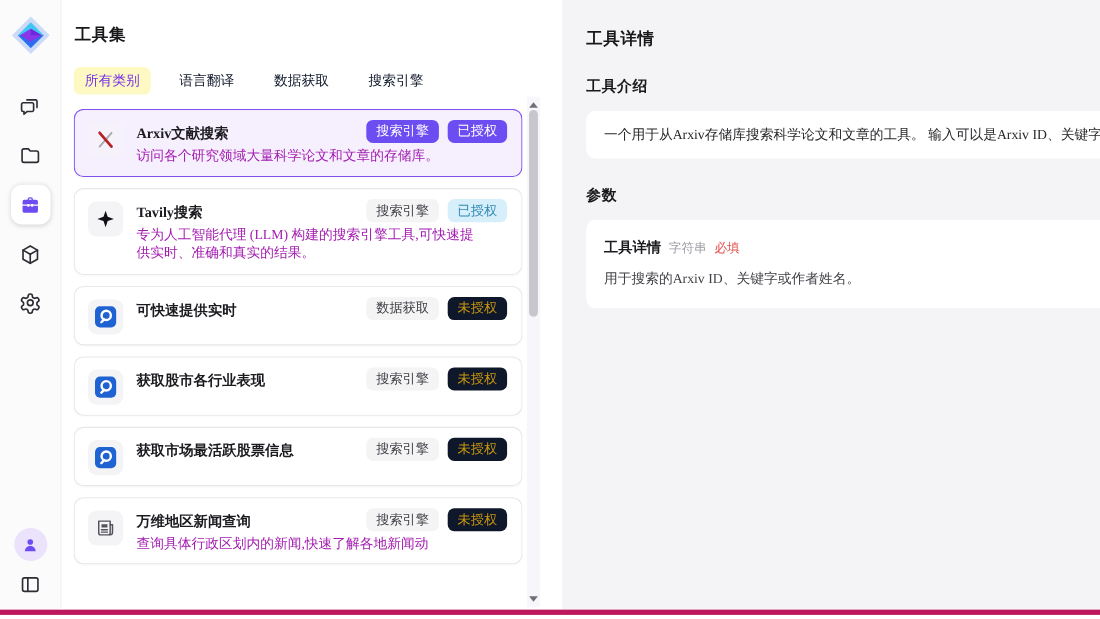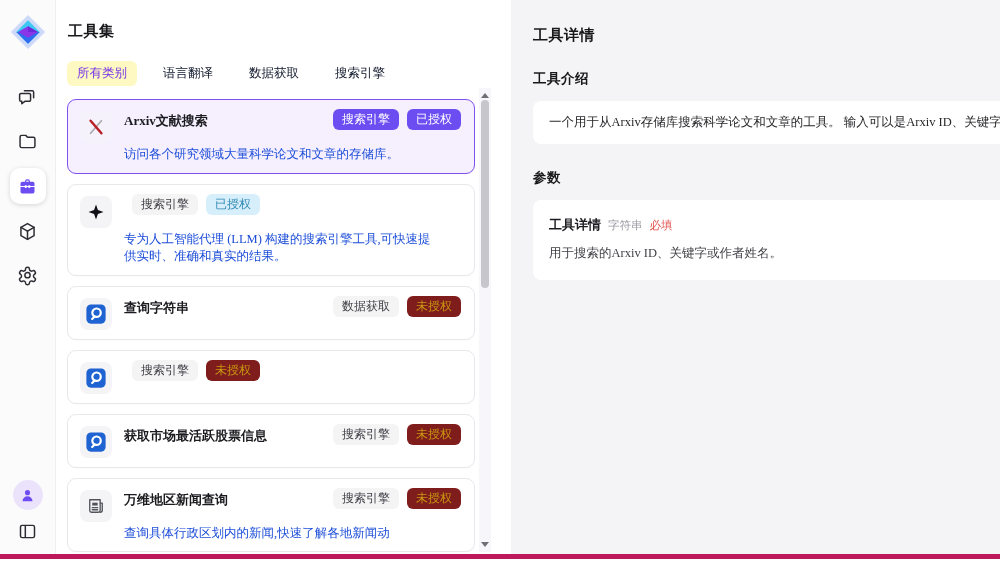--- a/index.html
+++ b/index.html
@@ -43,22 +43,22 @@
                align-items:center; justify-content:center; flex:none; margin-top:2px; }
   .card.selected .card-icon { background:#f6f2fc; }
   .card-body { flex:1; min-width:0; }
   .card-top { display:flex; align-items:center; }
   .card-title { font-size:13px; line-height:16px; font-weight:700; flex:1; padding-top:3px; color:#1b1b20; }
   .card-badges { display:flex; gap:8px; flex:none; margin-left:8px; }
   .badge { font-size:12px; padding:3px 9px; border-radius:6px; line-height:1.25; white-space:nowrap; }
   .badge.solid { background:#6c4df2; color:#ffffff; }
   .badge.gray  { background:#f4f4f5; color:#3f3f46; }
   .badge.cyan  { background:#d7eefb; color:#318bb4; }
-  .badge.amber { background:#7f1d1d; color:#c8960f; }
-  .card-desc { font-size:12.5px; color:#1d4ed8; line-height:17.5px; margin-top:16px; padding-right:26px; }
+  .badge.amber { background:#0f172a; color:#c8960f; }
+  .card-desc { font-size:12.5px; color:#a21caf; line-height:17.5px; margin-top:3px; padding-right:26px; }
 
   
   .scrollbar { position:absolute; top:88px; right:20px; width:12px; height:464px; background:#f7f6fa; }
   .sb-arrow { position:absolute; left:2px; width:0; height:0; border-left:4px solid transparent;
               border-right:4px solid transparent; }
   .sb-arrow.up { top:5px; border-bottom:5px solid #6f6f78; }
   .sb-arrow.down { bottom:5px; border-top:5px solid #6f6f78; }
   .sb-thumb { position:absolute; top:12px; left:2px; width:8px; height:188px; background:#c6c6cc; border-radius:4px; }
 
   
@@ -176,56 +176,58 @@
           </div>
         </div>
         <div class="card">
           <div class="card-icon">
             <svg viewBox="0 0 24 24" width="20" height="20" fill="#101016">
               <path d="M12 3l2.3 6.7L21 12l-6.7 2.3L12 21l-2.3-6.7L3 12l6.7-2.3z"></path>
             </svg>
           </div>
           <div class="card-body">
             <div class="card-top">
+              <div class="card-title">Tavily搜索</div>
               <div class="card-badges">
                 <span class="badge gray">搜索引擎</span>
                 <span class="badge cyan">已授权</span>
               </div>
             </div>
             <div class="card-desc">专为人工智能代理 (LLM) 构建的搜索引擎工具,可快速提供实时、准确和真实的结果。</div>
           </div>
         </div>
         <div class="card">
           <div class="card-icon">
             <svg viewBox="0 0 24 24" width="22" height="22">
               <rect x="1.5" y="1.5" width="21" height="21" rx="5" fill="#1f63d2"></rect>
               <circle cx="12.6" cy="10.6" r="4.6" fill="none" stroke="#fff" stroke-width="2.4"></circle>
               <path d="M10.6 14.6 7.8 17.4" stroke="#fff" stroke-width="2.4" stroke-linecap="round"></path>
             </svg>
           </div>
           <div class="card-body">
             <div class="card-top">
-              <div class="card-title">查询字符串</div>
+              <div class="card-title">可快速提供实时</div>
               <div class="card-badges">
                 <span class="badge gray">数据获取</span>
                 <span class="badge amber">未授权</span>
               </div>
             </div>
           </div>
         </div>
         <div class="card">
           <div class="card-icon">
             <svg viewBox="0 0 24 24" width="22" height="22">
               <rect x="1.5" y="1.5" width="21" height="21" rx="5" fill="#1f63d2"></rect>
               <circle cx="12.6" cy="10.6" r="4.6" fill="none" stroke="#fff" stroke-width="2.4"></circle>
               <path d="M10.6 14.6 7.8 17.4" stroke="#fff" stroke-width="2.4" stroke-linecap="round"></path>
             </svg>
           </div>
           <div class="card-body">
             <div class="card-top">
+              <div class="card-title">获取股市各行业表现</div>
               <div class="card-badges">
                 <span class="badge gray">搜索引擎</span>
                 <span class="badge amber">未授权</span>
               </div>
             </div>
           </div>
         </div>
         <div class="card">
           <div class="card-icon">
             <svg viewBox="0 0 24 24" width="22" height="22">

